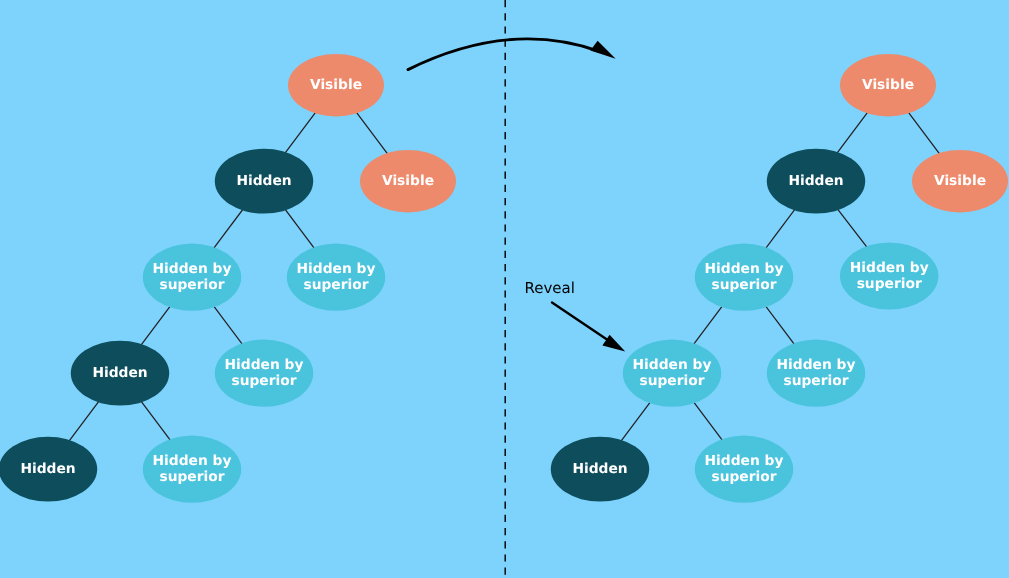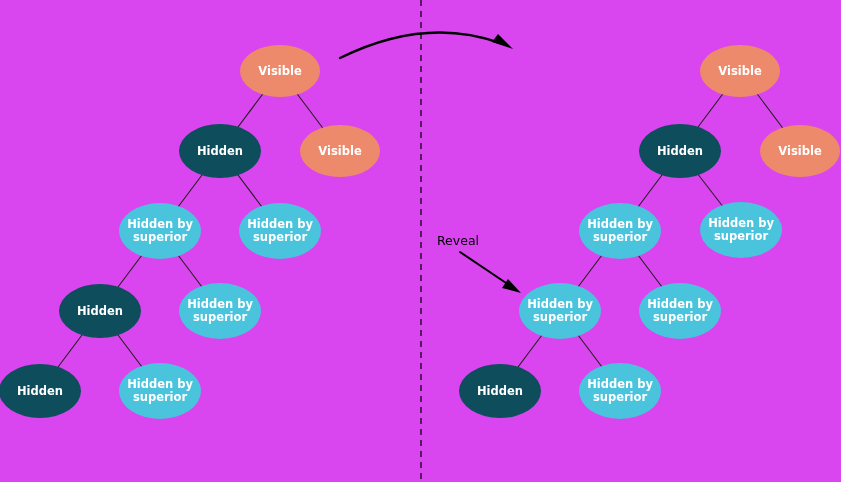--- a/index.html
+++ b/index.html
@@ -8,21 +8,21 @@
     padding: 0;
     background: #ffffff;
   }
   body {
     font-family: "DejaVu Sans", "Liberation Sans", sans-serif;
   }
   #canvas {
     position: relative;
     width: 841px;
     height: 482px;
-    background: #d946ef;
+    background: #7dd3fc;
     overflow: hidden;
   }
   #diagram-svg {
     position: absolute;
     left: 0;
     top: 0;
     width: 841px;
     height: 482px;
   }
   .node-ellipse {

